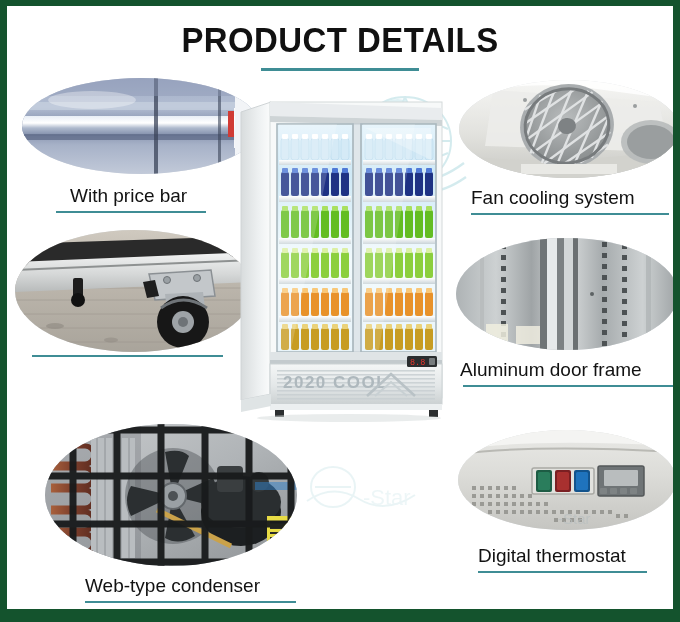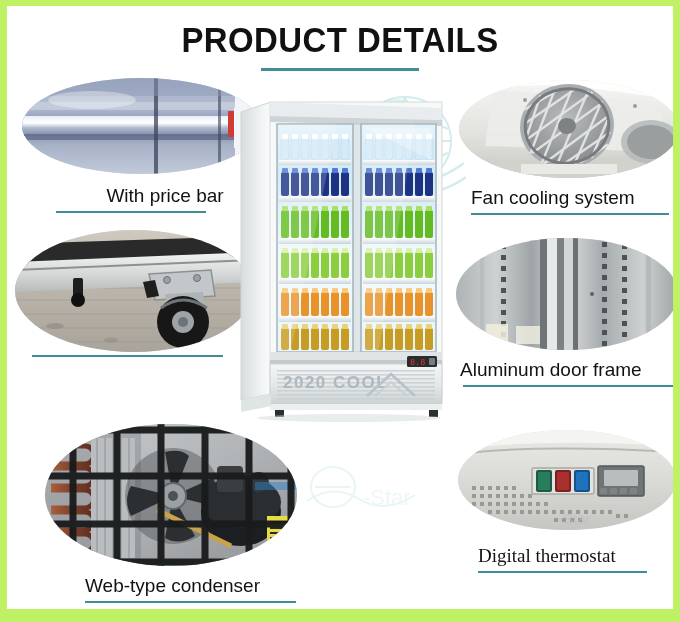--- a/index.html
+++ b/index.html
@@ -12,21 +12,21 @@
     height: 622px;
     font-family: "Liberation Sans", sans-serif;
     overflow: hidden;
   }
 
   #page {
     position: relative;
     width: 680px;
     height: 622px;
     box-sizing: border-box;
-    background: #bef264;
+    background: #14532d;
     overflow: hidden;
   }
 
   
   #canvas {
     position: absolute;
     left: 7px;
     top: 6px;
     width: 666px;
     height: 603px;
@@ -99,21 +99,21 @@
   }
   .label-rule {
     height: 2px;
     background: #3f8d95;
     margin-top: 3px;
   }
 
   
   #f-price      { left: 15px;  top: 72px; }
   #f-price .ellipse  { width: 238px; height: 96px; }
-  #f-price .label    { margin: 10px 0 0 48px; text-align: center; }
+  #f-price .label    { margin: 10px 0 0 48px; }
   #f-price .label-rule { width: 150px; margin-left: 34px; }
 
   #f-casters    { left: 8px;  top: 224px; }
   #f-casters .ellipse { width: 238px; height: 122px; }
   #f-casters .label   { margin: 8px 0 0 17px; }
   #f-casters .label-rule { width: 191px; margin-left: 17px; }
 
   #f-condenser  { left: 38px; top: 418px; }
   #f-condenser .ellipse { width: 252px; height: 142px; }
   #f-condenser .label   { margin: 8px 0 0 40px; }
@@ -125,21 +125,21 @@
   #f-fan .label   { margin: 8px 0 0 12px; }
   #f-fan .label-rule { width: 198px; margin-left: 12px; }
 
   #f-frame      { left: 449px; top: 232px; }
   #f-frame .ellipse { width: 222px; height: 112px; }
   #f-frame .label   { margin: 8px 0 0 4px; }
   #f-frame .label-rule { width: 212px; margin-left: 7px; }
 
   #f-thermo     { left: 451px; top: 424px; }
   #f-thermo .ellipse { width: 218px; height: 100px; }
-  #f-thermo .label   { margin: 14px 0 0 20px; font-family: Liberation Serif, serif; }
+  #f-thermo .label   { margin: 14px 0 0 20px; }
   #f-thermo .label-rule { width: 169px; margin-left: 20px; }
 
   
   #product {
     position: absolute;
     left: 232px;
     top: 88px;
     width: 205px;
     height: 328px;
   }

